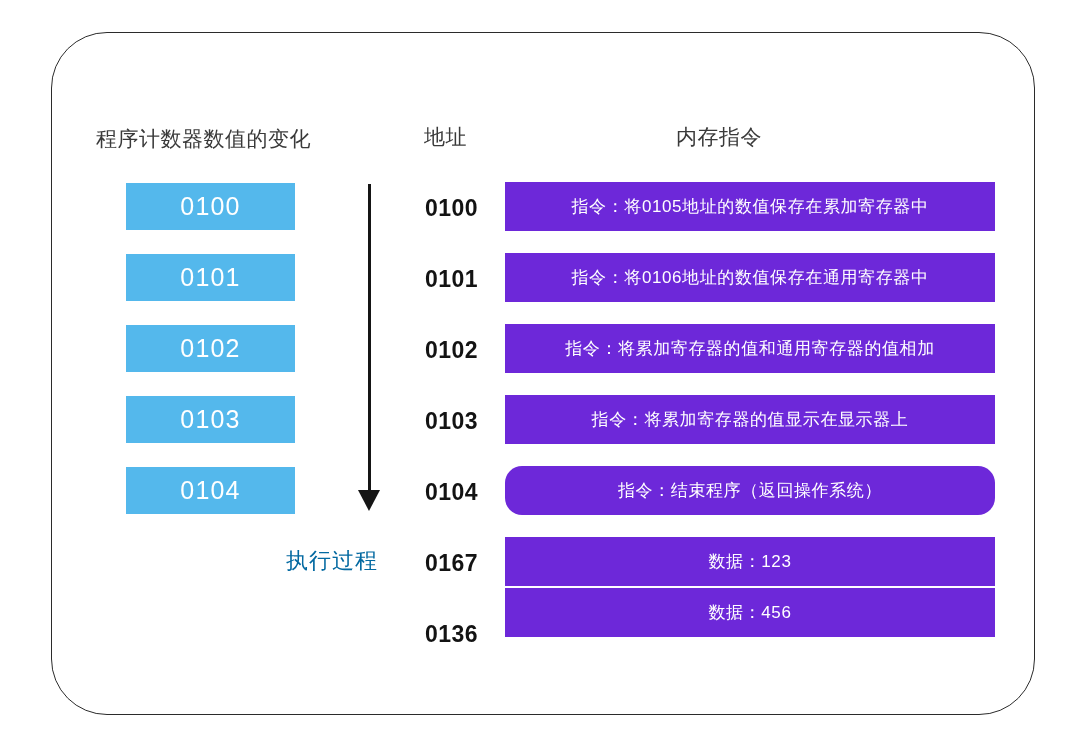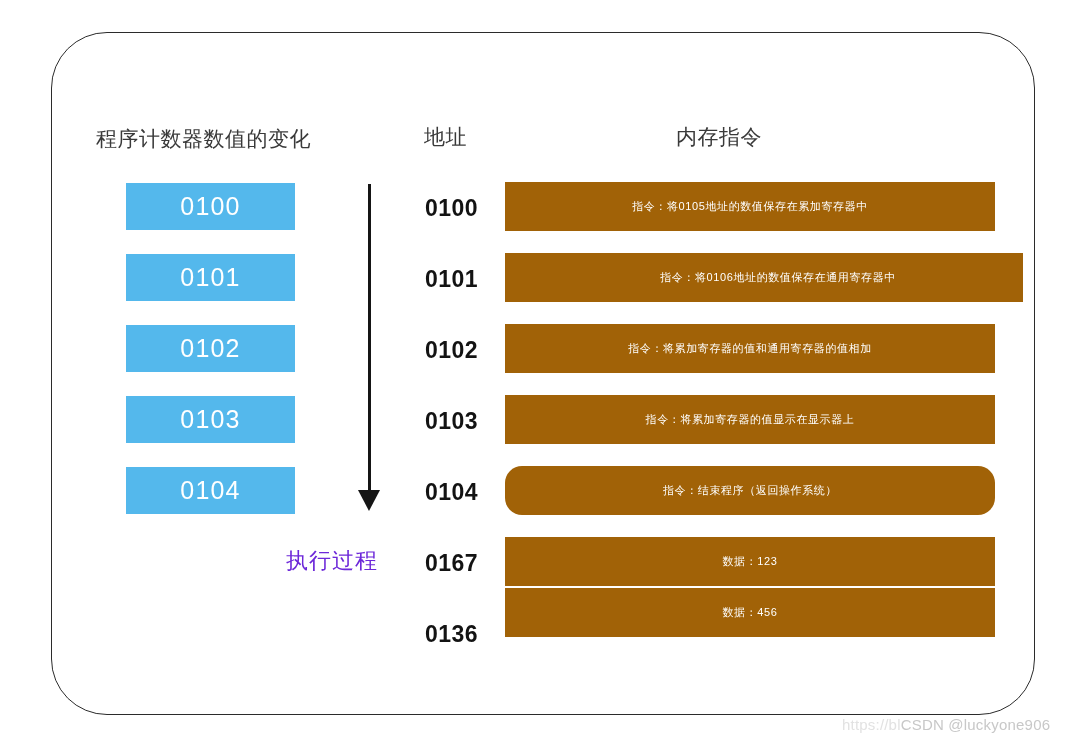--- a/index.html
+++ b/index.html
@@ -78,21 +78,21 @@
     height: 0;
     border-left: 11px solid transparent;
     border-right: 11px solid transparent;
     border-top: 21px solid #151515;
   }
   #exec-label {
     position: absolute;
     left: 286px;
     top: 546px;
     font-size: 22px;
-    color: #6d28d9;
+    color: #0369a1;
     white-space: nowrap;
     letter-spacing: 1px;
   }
 
   
   .addr {
     position: absolute;
     left: 425px;
     width: 80px;
     color: #131313;
@@ -101,26 +101,26 @@
     letter-spacing: 0.5px;
     text-align: left;
   }
 
   
   .mem-bar {
     position: absolute;
     left: 505px;
     width: 490px;
     height: 49px;
-    background: #a16207;
+    background: #6d28d9;
     display: flex;
     align-items: center;
     justify-content: center;
     color: #ffffff;
-    font-size: 11px;
+    font-size: 17px;
     letter-spacing: 0.6px;
     white-space: nowrap;
   }
 
   
   #watermark {
     position: absolute;
     left: 842px;
     top: 716px;
     font-size: 15px;
@@ -153,30 +153,27 @@
 
   <div class="arrow-shaft"></div>
   <div class="arrow-head"></div>
 
   <div id="exec-label">执行过程</div>
 
   <div id="memory-column">
       <div class="addr" style="top: 195px;">0100</div>
       <div class="mem-bar" style="top: 182px;">指令：将0105地址的数值保存在累加寄存器中</div>
       <div class="addr" style="top: 266px;">0101</div>
-      <div class="mem-bar" style="top: 253px; padding-left: 28px;">指令：将0106地址的数值保存在通用寄存器中</div>
+      <div class="mem-bar" style="top: 253px;">指令：将0106地址的数值保存在通用寄存器中</div>
       <div class="addr" style="top: 337px;">0102</div>
       <div class="mem-bar" style="top: 324px;">指令：将累加寄存器的值和通用寄存器的值相加</div>
       <div class="addr" style="top: 408px;">0103</div>
       <div class="mem-bar" style="top: 395px;">指令：将累加寄存器的值显示在显示器上</div>
       <div class="addr" style="top: 479px;">0104</div>
       <div class="mem-bar" style="top: 466px; border-radius: 17px;">指令：结束程序（返回操作系统）</div>
       <div class="addr" style="top: 550px;">0167</div>
       <div class="mem-bar" style="top: 537px;">数据：123</div>
       <div class="addr" style="top: 621px;">0136</div>
       <div class="mem-bar" style="top: 588px;">数据：456</div>
     </div>
 
-  <div id="watermark">
-    <span class="wm-faint">https://bl</span><span>CSDN @luckyone906</span>
-  </div>
 
 </div>
 
 </body></html>

